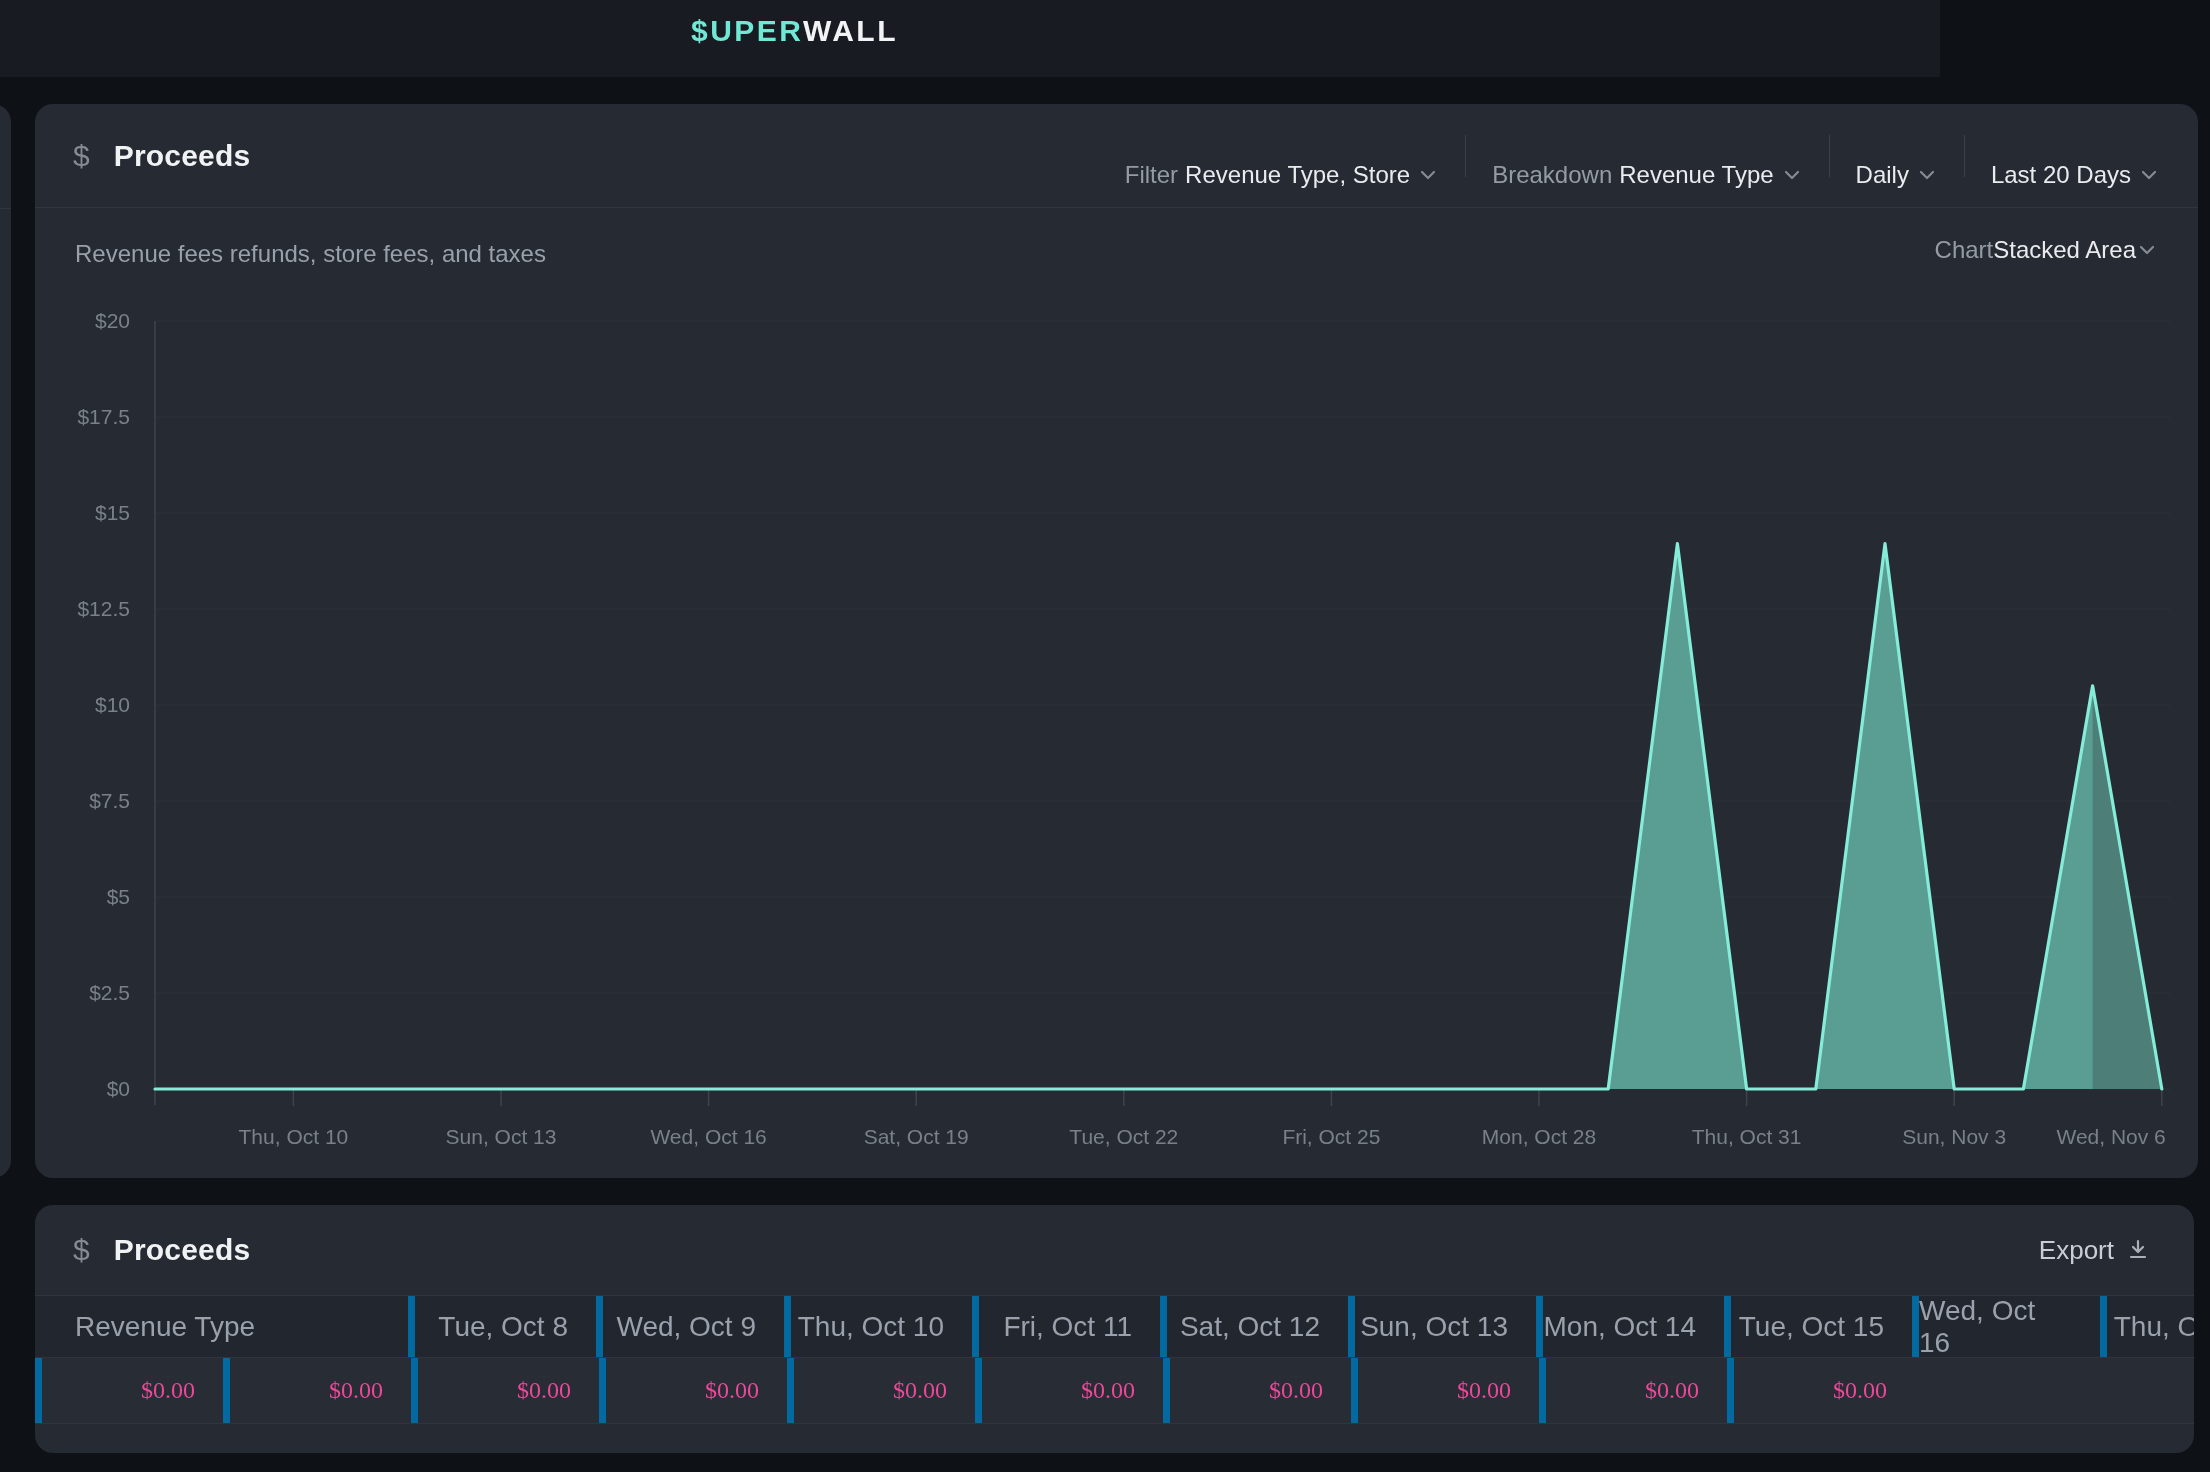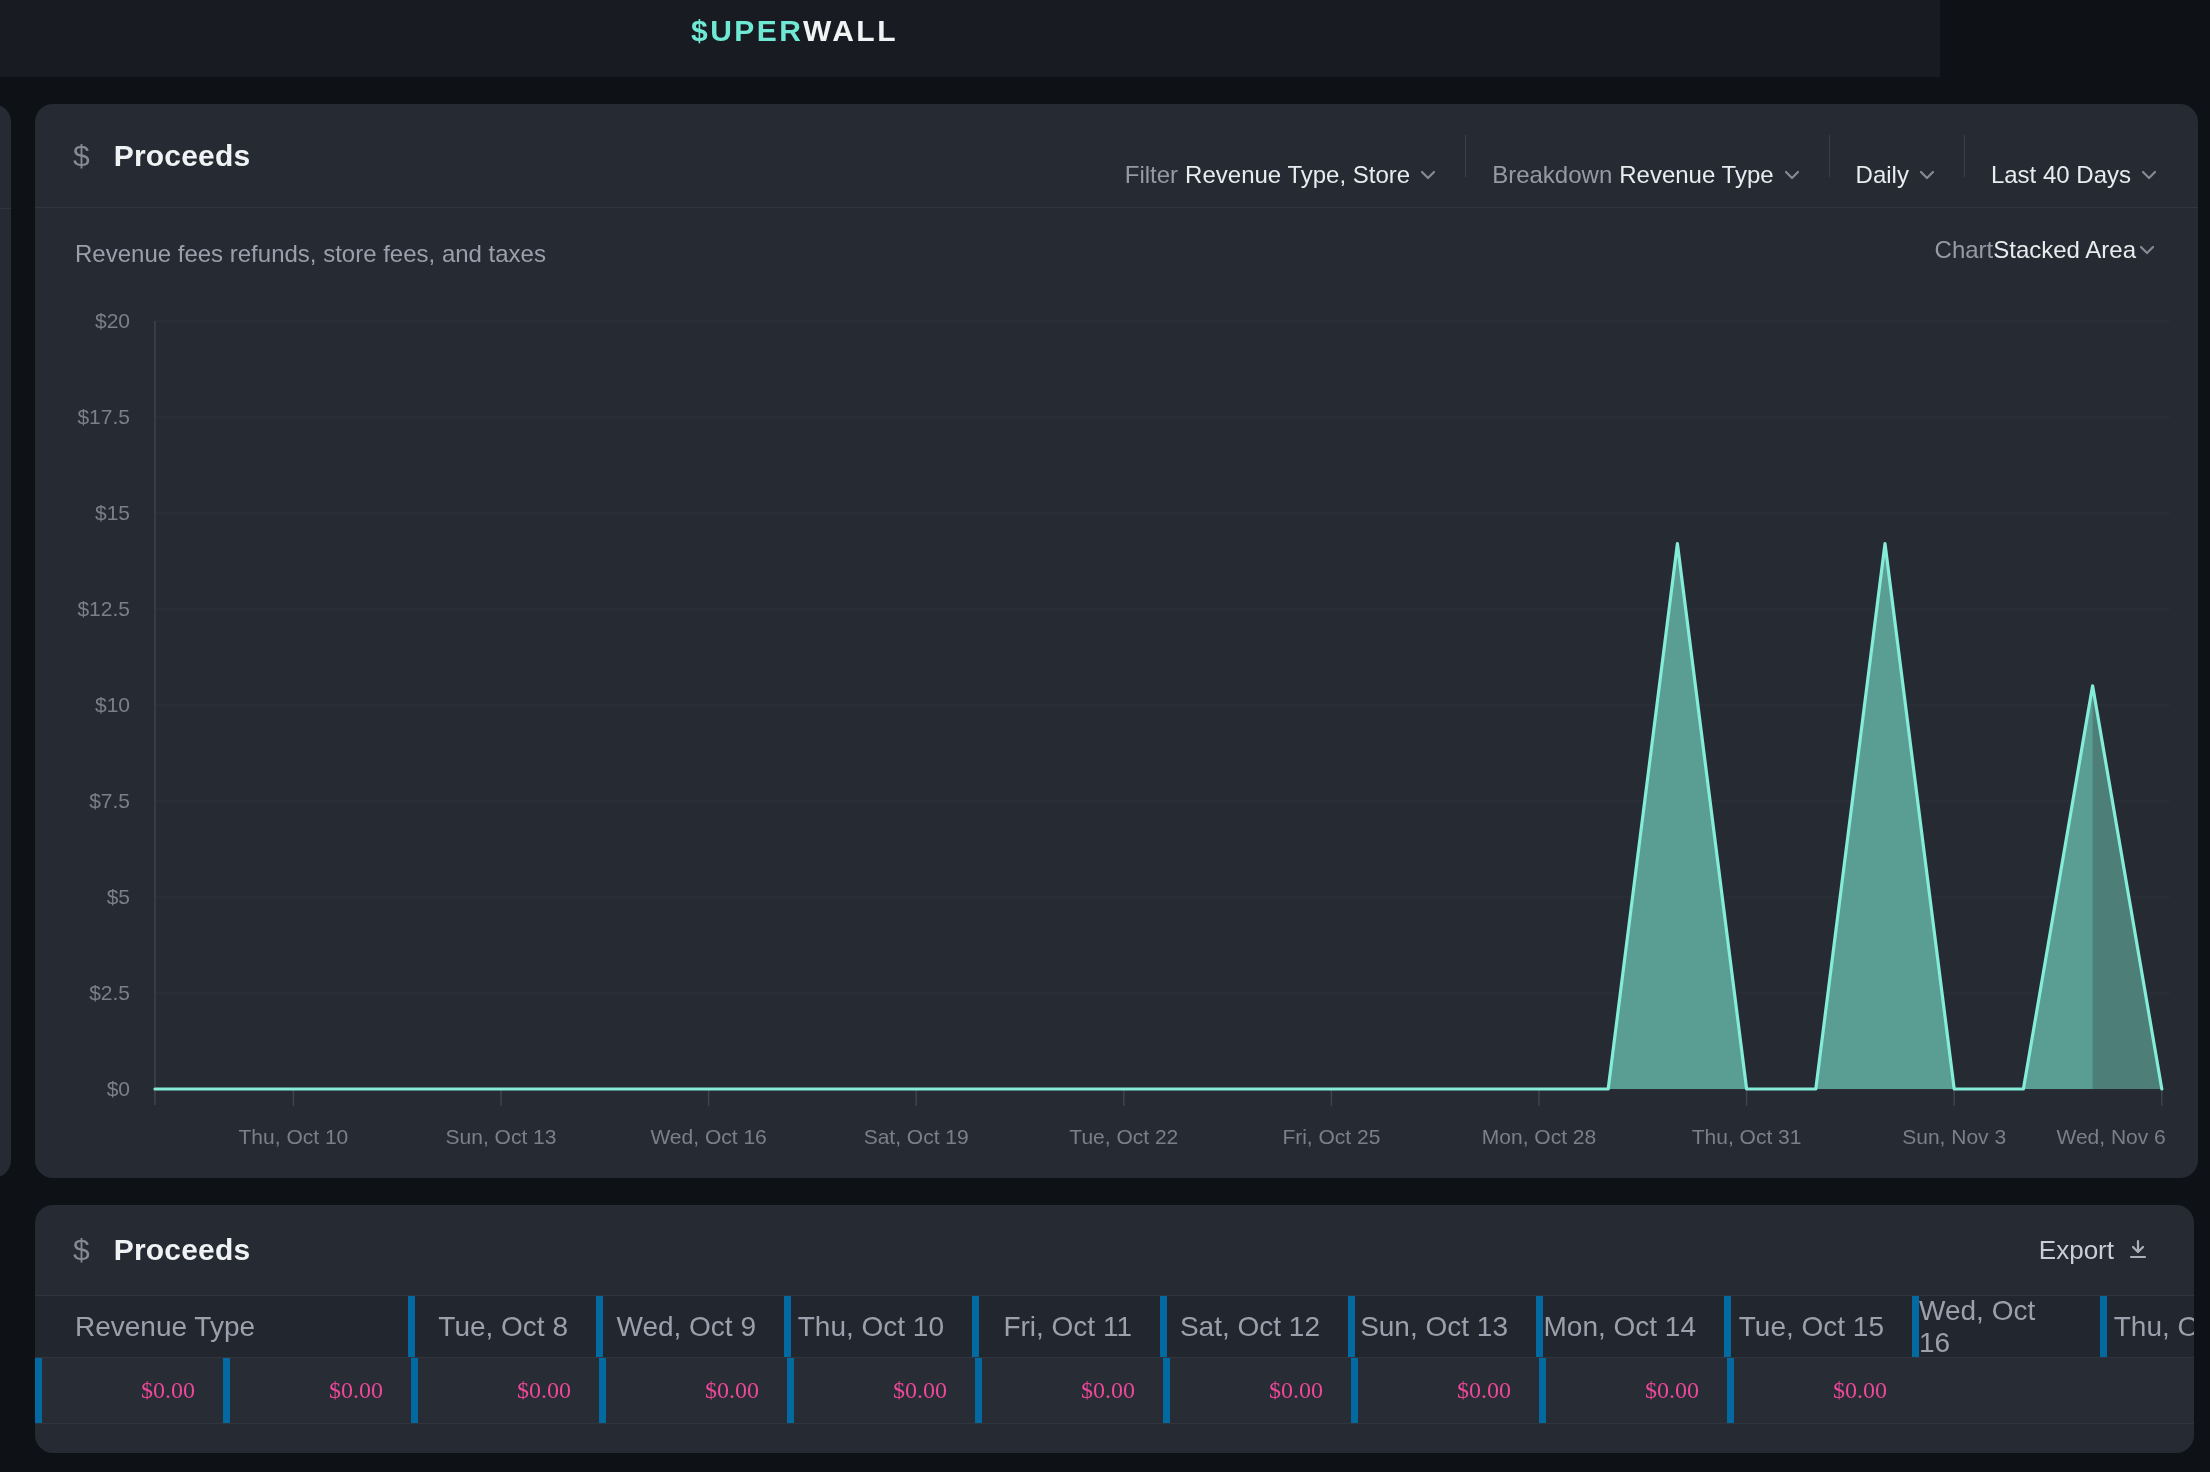--- a/index.html
+++ b/index.html
@@ -99,21 +99,21 @@
       </div>
       <div class="vdiv"></div>
       <div class="ctl">
         <span class="ctl-value">Daily</span>
         <svg class="chev" viewBox="0 0 22 22">
             <polyline points="5,8 11,14 17,8"></polyline>
           </svg>
       </div>
       <div class="vdiv"></div>
       <div class="ctl">
-        <span class="ctl-value">Last 40 Days</span>
+        <span class="ctl-value">Last 20 Days</span>
         <svg class="chev" viewBox="0 0 22 22">
             <polyline points="5,8 11,14 17,8"></polyline>
           </svg>
       </div>
     </div>
   </div>
 
   <div class="subtitle">Revenue fees refunds, store fees, and taxes</div>
 
   <div class="chart-select">

